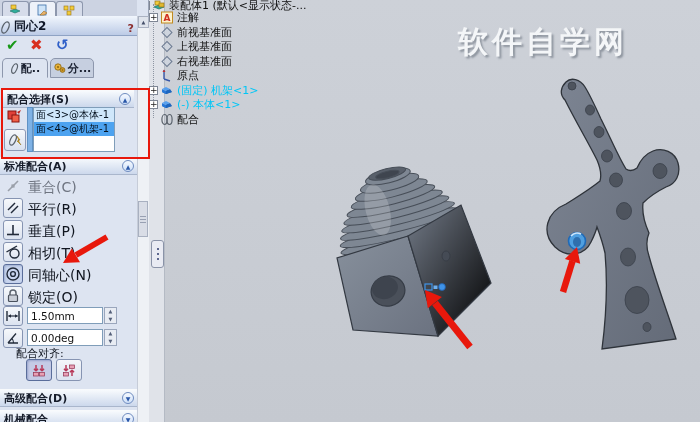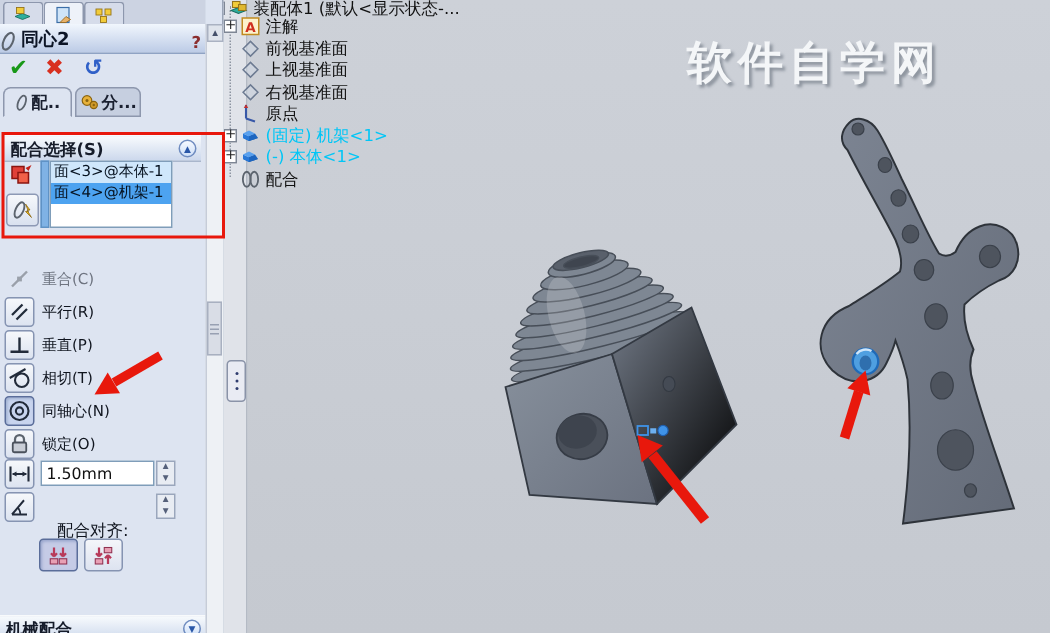--- a/index.html
+++ b/index.html
@@ -61,21 +61,21 @@
     border:1px solid #7f9db9;box-sizing:border-box;overflow:hidden;}
   .selbar{position:absolute;left:27px;top:107px;width:6px;height:45px;background:#7fb2e5;border:1px solid #5f92c5;box-sizing:border-box;}
   .selrow{height:14px;font-size:10px;line-height:14px;padding-left:2px;color:#06121f;white-space:nowrap;}
   .selrow.r0{background:#cfe7fb;}
   .selrow.r1{background:#4da3f0;}
   .mrow{position:absolute;left:0;width:137px;height:21px;}
   .micon{position:absolute;left:3px;top:0;width:20px;height:20px;border:1px solid #8694b2;border-radius:3px;
     background:linear-gradient(#f6f8fb,#dce3f0);display:flex;align-items:center;justify-content:center;box-sizing:border-box;}
   .micon.plain{border:none;background:none;}
   .micon.sel{background:#c8d4ee;border:1px solid #5a6d9a;box-shadow:inset 1px 1px 2px #9fb0d0;}
-  .mlabel{position:absolute;left:28px;top:3px;font-size:10px;color:#10151f;}
+  .mlabel{position:absolute;left:28px;top:3px;font-size:14px;color:#10151f;}
   .mlabel.dim{color:#6e7480;}
   .vfield{position:absolute;left:27px;top:1px;width:76px;height:17px;border:1px solid #7f9db9;
     background:#fff;font-size:10.5px;padding:0 3px;box-sizing:border-box;font-family:inherit;color:#111;}
   .spin{position:absolute;left:104px;top:1px;width:13px;height:17px;border:1px solid #9aa6bc;background:#e8ecf3;
     box-sizing:border-box;display:flex;flex-direction:column;align-items:center;justify-content:space-around;
     font-size:5px;color:#55607a;line-height:5px;}
   .alignbtn{position:absolute;top:0;width:24px;height:20px;border:1px solid #8694b2;border-radius:3px;
     background:linear-gradient(#f4f6fa,#dde3f0);display:flex;align-items:center;justify-content:center;}
   .alignbtn.pressed{background:#c5cbe6;border:1px solid #5a6d9a;box-shadow:inset 1px 1px 2px #98a5cc;}
   .pscroll{position:absolute;left:137px;top:16px;width:11px;height:406px;background:#eef1f5;border-left:1px solid #c6ccd8;}
@@ -360,20 +360,24 @@
           <path d="M9,3 L12,7 L10,7 L13,12 L9,8 L11,8 Z" fill="#f2c018" stroke="#8a6410" stroke-width="0.5"></path>
         </svg>
     </div>
     <div class="selbar"></div>
     <div class="sellist">
       <div class="selrow r0">面&lt;3&gt;@本体-1</div>
       <div class="selrow r1">面&lt;4&gt;@机架-1</div>
     </div>
     <div class="red-box"></div>
 
+    <div class="sect" style="top:157px;">
+      <span class="h">标准配合(A)</span>
+      <span class="coll">▲</span>
+    </div>
 
     <div class="mrow" style="top:176px;">
       <span class="micon plain">
         <svg width="16" height="16" viewBox="0 0 16 16">
             <line x1="3" y1="13" x2="13" y2="3" stroke="#9aa0aa" stroke-width="1.6"></line>
             <rect x="6.4" y="6.4" width="3.2" height="3.2" fill="#9aa0aa"></rect>
           </svg>
       </span>
       <span class="mlabel dim">重合(C)</span>
     </div>
@@ -439,44 +443,49 @@
           <span>▼</span>
         </span>
     </div>
     <div class="mrow" style="top:328px;">
       <span class="micon">
         <svg width="16" height="16" viewBox="0 0 16 16">
             <path d="M3,13 H13 M3,13 L11,3.5" stroke="#222b3a" stroke-width="1.3" fill="none"></path>
             <path d="M8.5,13 A6,6 0 0 0 7,8.6" stroke="#222b3a" stroke-width="1.1" fill="none"></path>
           </svg>
       </span>
+      <input class="vfield" readonly="" value="0.00deg" style="">
       <span class="spin">
           <span>▲</span>
           <span>▼</span>
         </span>
     </div>
 
-    <div style="position:absolute;left:38px;top:346px;font-size:11px;color:#10151f;">配合对齐:</div>
+    <div style="position:absolute;left:16px;top:346px;font-size:11px;color:#10151f;">配合对齐:</div>
     <div class="alignbtn pressed" style="left:26px;top:359px;">
       <svg width="14" height="13" viewBox="0 0 14 13">
           <path d="M4,1 V7 M4,7 L2,4.8 M4,7 L6,4.8" stroke="#b83a5a" stroke-width="1.5" fill="none"></path>
           <path d="M10,1 V7 M10,7 L8,4.8 M10,7 L12,4.8" stroke="#b83a5a" stroke-width="1.5" fill="none"></path>
           <rect x="1.5" y="8.5" width="5" height="3.5" fill="#e8a0b4" stroke="#903050" stroke-width="0.7"></rect>
           <rect x="7.5" y="8.5" width="5" height="3.5" fill="#e8a0b4" stroke="#903050" stroke-width="0.7"></rect>
         </svg>
     </div>
     <div class="alignbtn" style="left:56px;top:359px;">
       <svg width="14" height="13" viewBox="0 0 14 13">
           <path d="M4,1 V7 M4,7 L2,4.8 M4,7 L6,4.8" stroke="#b83a5a" stroke-width="1.5" fill="none"></path>
           <path d="M10,12 V6 M10,6 L8,8.2 M10,6 L12,8.2" stroke="#b83a5a" stroke-width="1.5" fill="none"></path>
           <rect x="1.5" y="8.5" width="5" height="3.5" fill="#e8a0b4" stroke="#903050" stroke-width="0.7"></rect>
           <rect x="7.5" y="1" width="5" height="3.5" fill="#e8a0b4" stroke="#903050" stroke-width="0.7"></rect>
         </svg>
     </div>
 
+    <div class="sect" style="top:389px;">
+      <span class="h">高级配合(D)</span>
+      <span class="coll">▼</span>
+    </div>
 
     <div class="sect" style="top:410px;">
       <span class="h">机械配合</span>
       <span class="coll">▼</span>
     </div>
 
     <div class="pscroll">
       <div class="parrow" style="top:0;">▲</div>
       <div class="pthumb">
           <i></i>

